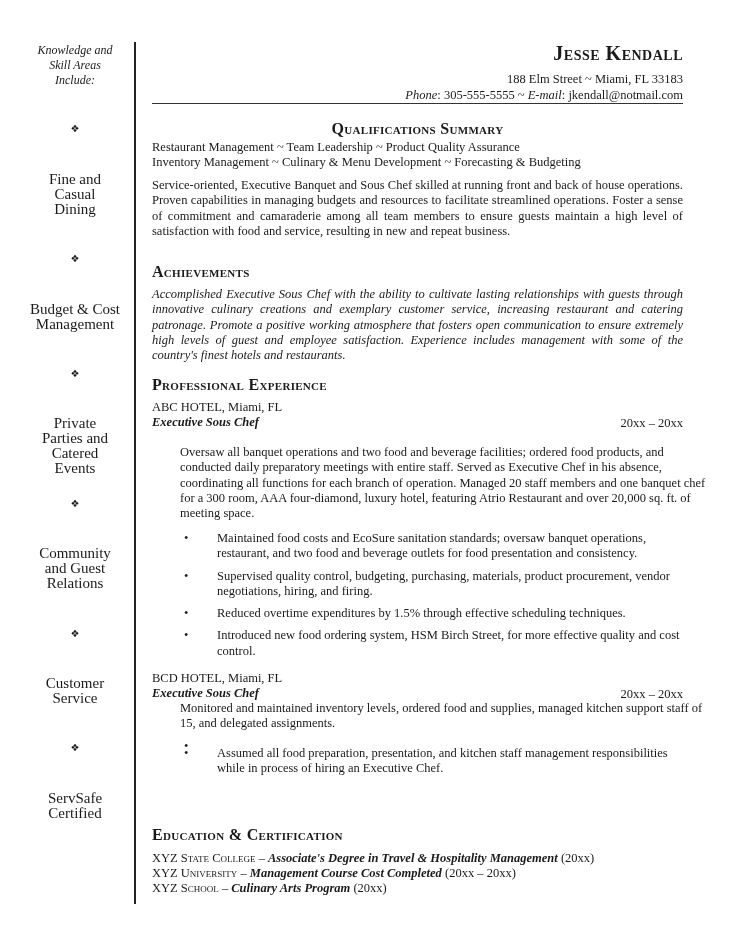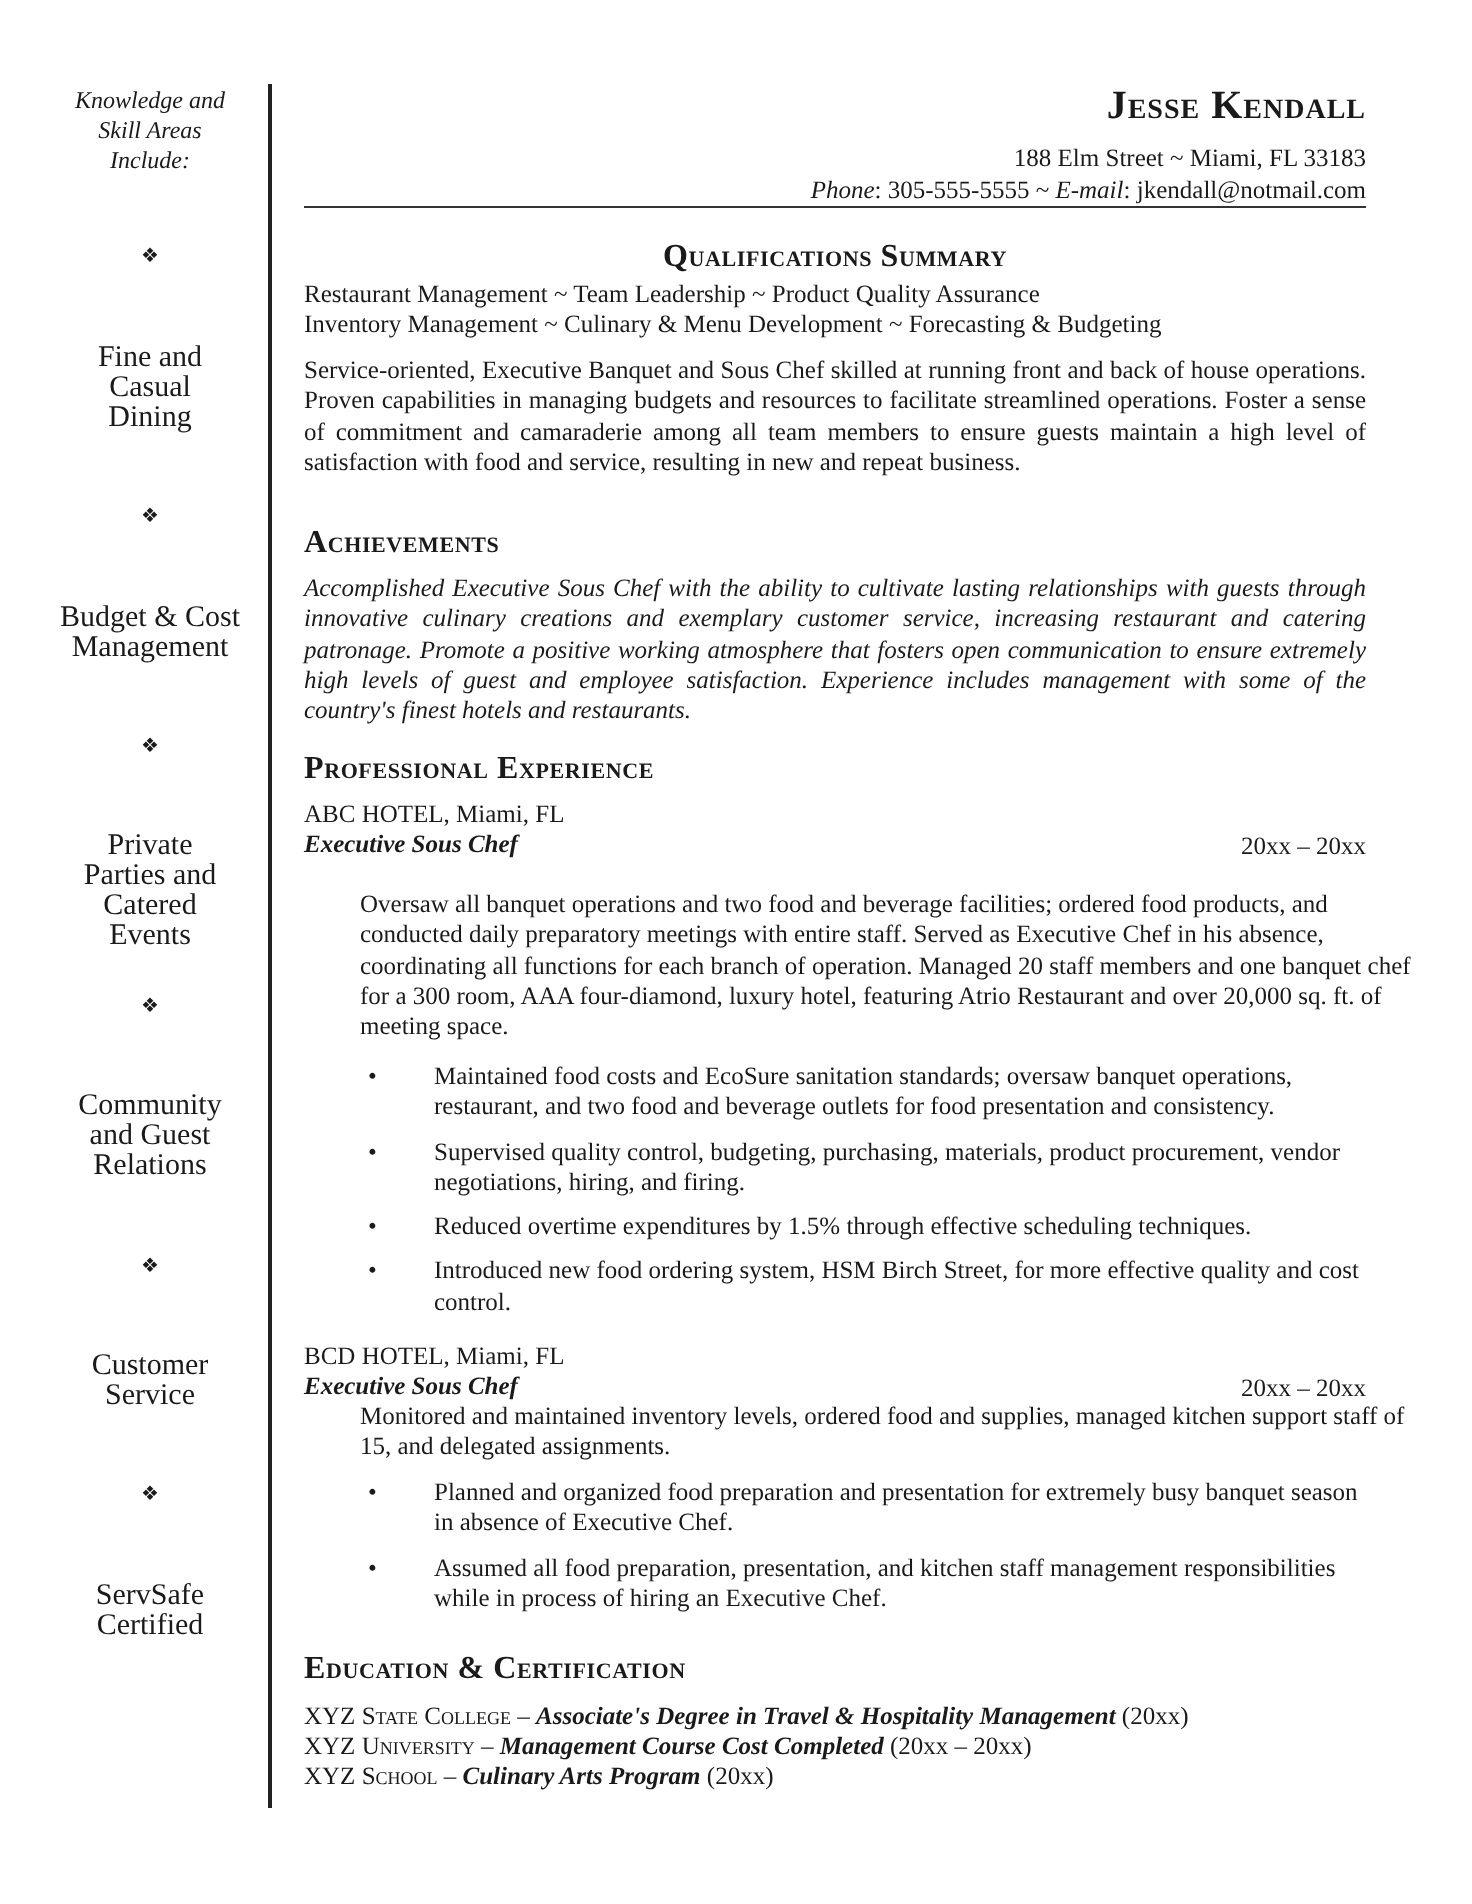--- a/index.html
+++ b/index.html
@@ -93,21 +93,21 @@
     <li><span class="dot">•</span><span>Introduced new food ordering system, HSM Birch Street, for more effective quality and cost control.</span></li>
   </ul>
 
   <div class="row" style="top:671px">
     <span>BCD HOTEL, Miami, FL</span>
     <span class="right">20xx – 20xx</span>
   </div>
   <div class="title-it" style="top:686px">Executive Sous Chef</div>
   <div class="plain" style="top:701px">Monitored and maintained inventory levels, ordered food and supplies, managed kitchen support staff of 15, and delegated assignments.</div>
   <ul class="bullets" style="top:739px">
-    <li><span class="dot">•</span><span>Planned and organized food preparation and presentation for extremely busy banquet season in absence of Executive Chef.</span></li>
+    <li><span class="dot">•</span></li>
     <li><span class="dot">•</span><span>Assumed all food preparation, presentation, and kitchen staff management responsibilities while in process of hiring an Executive Chef.</span></li>
   </ul>
 
   <div class="h-left" style="top:826px">Education &amp; Certification</div>
   <div class="edu" style="top:851px">
     <span class="sc">XYZ State College</span><span> – </span><span class="bi">Associate's Degree in Travel &amp; Hospitality Management</span><span> (20xx)</span>
   </div>
   <div class="edu" style="top:866px">
     <span class="sc">XYZ University</span><span> – </span><span class="bi">Management Course Cost Completed</span><span> (20xx – 20xx)</span>
   </div>

